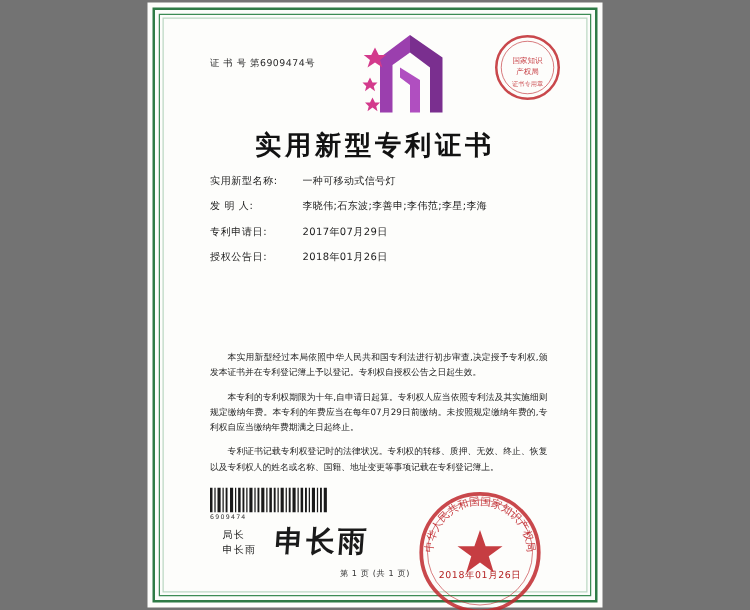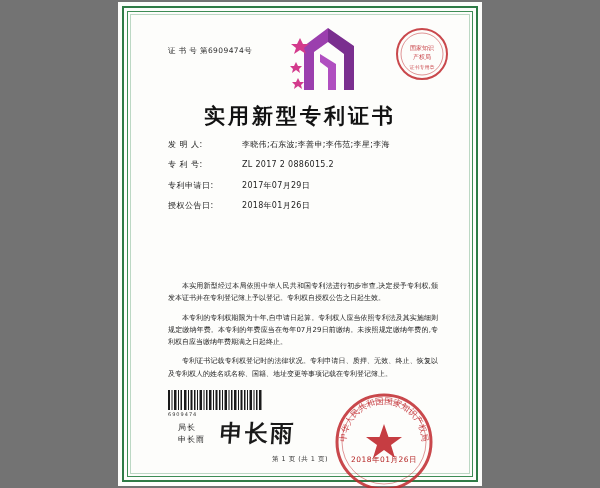--- a/index.html
+++ b/index.html
@@ -252,41 +252,41 @@
           <text x="28" y="24" font-size="6" fill="#c0282d" text-anchor="middle" opacity="0.9" font-family="DejaVu Sans, sans-serif">国家知识</text>
           <text x="28" y="33" font-size="6" fill="#c0282d" text-anchor="middle" opacity="0.9" font-family="DejaVu Sans, sans-serif">产权局</text>
           <text x="28" y="43" font-size="5" fill="#c0282d" text-anchor="middle" opacity="0.8" font-family="DejaVu Sans, sans-serif">证书专用章</text>
         </svg>
       </div>
 
       <div class="title">实用新型专利证书</div>
 
       <div class="fields">
         <div class="frow">
+          <div class="flabel">实用新型名称:</div>
+          <div class="fvalue">一种可移动式信号灯</div>
+        </div>
+        <div class="frow">
           <div class="flabel">发 明 人:</div>
           <div class="fvalue">李晓伟;石东波;李善申;李伟范;李星;李海</div>
-        </div>
-        <div class="frow">
-          <div class="flabel">专 利 号:</div>
-          <div class="fvalue">ZL 2017 2 0886015.2</div>
         </div>
         <div class="frow">
           <div class="flabel">专利申请日:</div>
           <div class="fvalue">2017年07月29日</div>
         </div>
         <div class="frow">
           <div class="flabel">授权公告日:</div>
           <div class="fvalue">2018年01月26日</div>
         </div>
       </div>
 
       <div class="body-text">
         <p>本实用新型经过本局依照中华人民共和国专利法进行初步审查,决定授予专利权,颁发本证书并在专利登记簿上予以登记。专利权自授权公告之日起生效。</p>
         <p>本专利的专利权期限为十年,自申请日起算。专利权人应当依照专利法及其实施细则规定缴纳年费。本专利的年费应当在每年07月29日前缴纳。未按照规定缴纳年费的,专利权自应当缴纳年费期满之日起终止。</p>
-        <p>专利证书记载专利权登记时的法律状况。专利申请日、质押、无效、终止、恢复以及专利权人的姓名或名称、国籍、地址变更等事项记载在专利登记簿上。</p>
+        <p>专利证书记载专利权登记时的法律状况。专利权的转移、质押、无效、终止、恢复以及专利权人的姓名或名称、国籍、地址变更等事项记载在专利登记簿上。</p>
       </div>
 
       <div class="barcode">
         <svg viewBox="0 0 96 20" width="96" height="20" aria-hidden="true">
           <g fill="#1a1a1a">
             <rect x="0" y="0" width="2" height="20"></rect>
               <rect x="3.5" y="0" width="1" height="20"></rect>
             <rect x="6" y="0" width="2.5" height="20"></rect>
               <rect x="10" y="0" width="1" height="20"></rect>
             <rect x="12.5" y="0" width="1.5" height="20"></rect>

